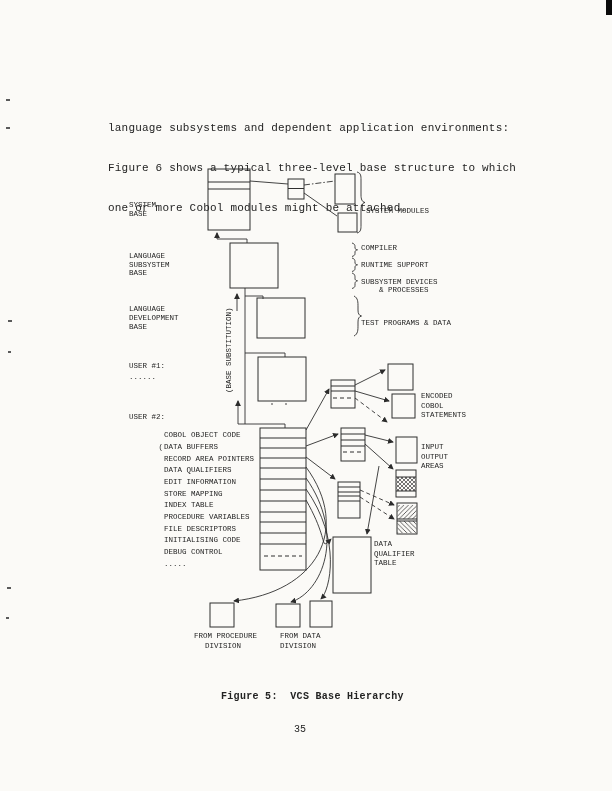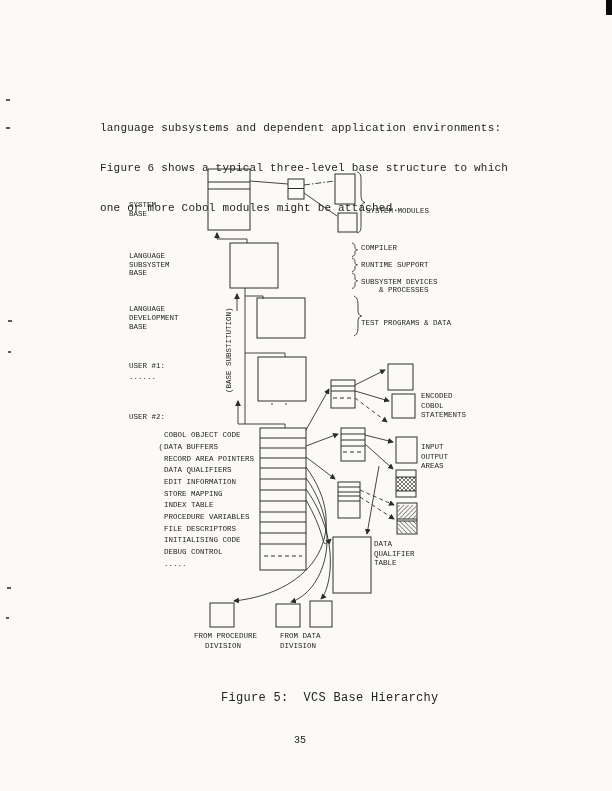--- a/index.html
+++ b/index.html
@@ -1,21 +1,21 @@
 <!DOCTYPE html>
 <html><head>
 <meta charset="utf-8">
 <style>
   html,body{margin:0;padding:0;background:#e8e8e8;}
   .page{position:relative;width:612px;height:791px;background:#fbfaf7;overflow:hidden;
         font-family:"Liberation Mono",monospace;color:#232323;}
-  .para{position:absolute;left:100px;top:95px;font-size:11px;line-height:13.4px;
+  .para{position:absolute;left:108px;top:95px;font-size:11px;line-height:13.4px;
         letter-spacing:.2px;white-space:pre;}
-  .caption{position:absolute;left:221px;top:691px;font-size:12px;white-space:pre;letter-spacing:.3px;}
-  .pagenum{position:absolute;left:294px;top:724px;font-size:10px;margin-top:11px;}
+  .caption{position:absolute;left:221px;top:691px;font-size:10px;white-space:pre;letter-spacing:.3px;font-weight:bold;}
+  .pagenum{position:absolute;left:294px;top:724px;font-size:10px;}
   .corner-mark{position:absolute;left:606px;top:0;width:6px;height:15px;background:#0b0b0b;}
   .speck{position:absolute;background:#5a5a5a;}
   svg{position:absolute;left:0;top:0;}
   svg text{font-family:"Liberation Mono",monospace;font-size:7.5px;fill:#232323;}
   .st{stroke:#2f2f2f;fill:none;stroke-width:1;}
   .thin{stroke:#2f2f2f;fill:none;stroke-width:.9;}
   .d{stroke-dasharray:4 3;}
   .dd{stroke-dasharray:6 2 1.5 2;}
 </style>
 </head>

